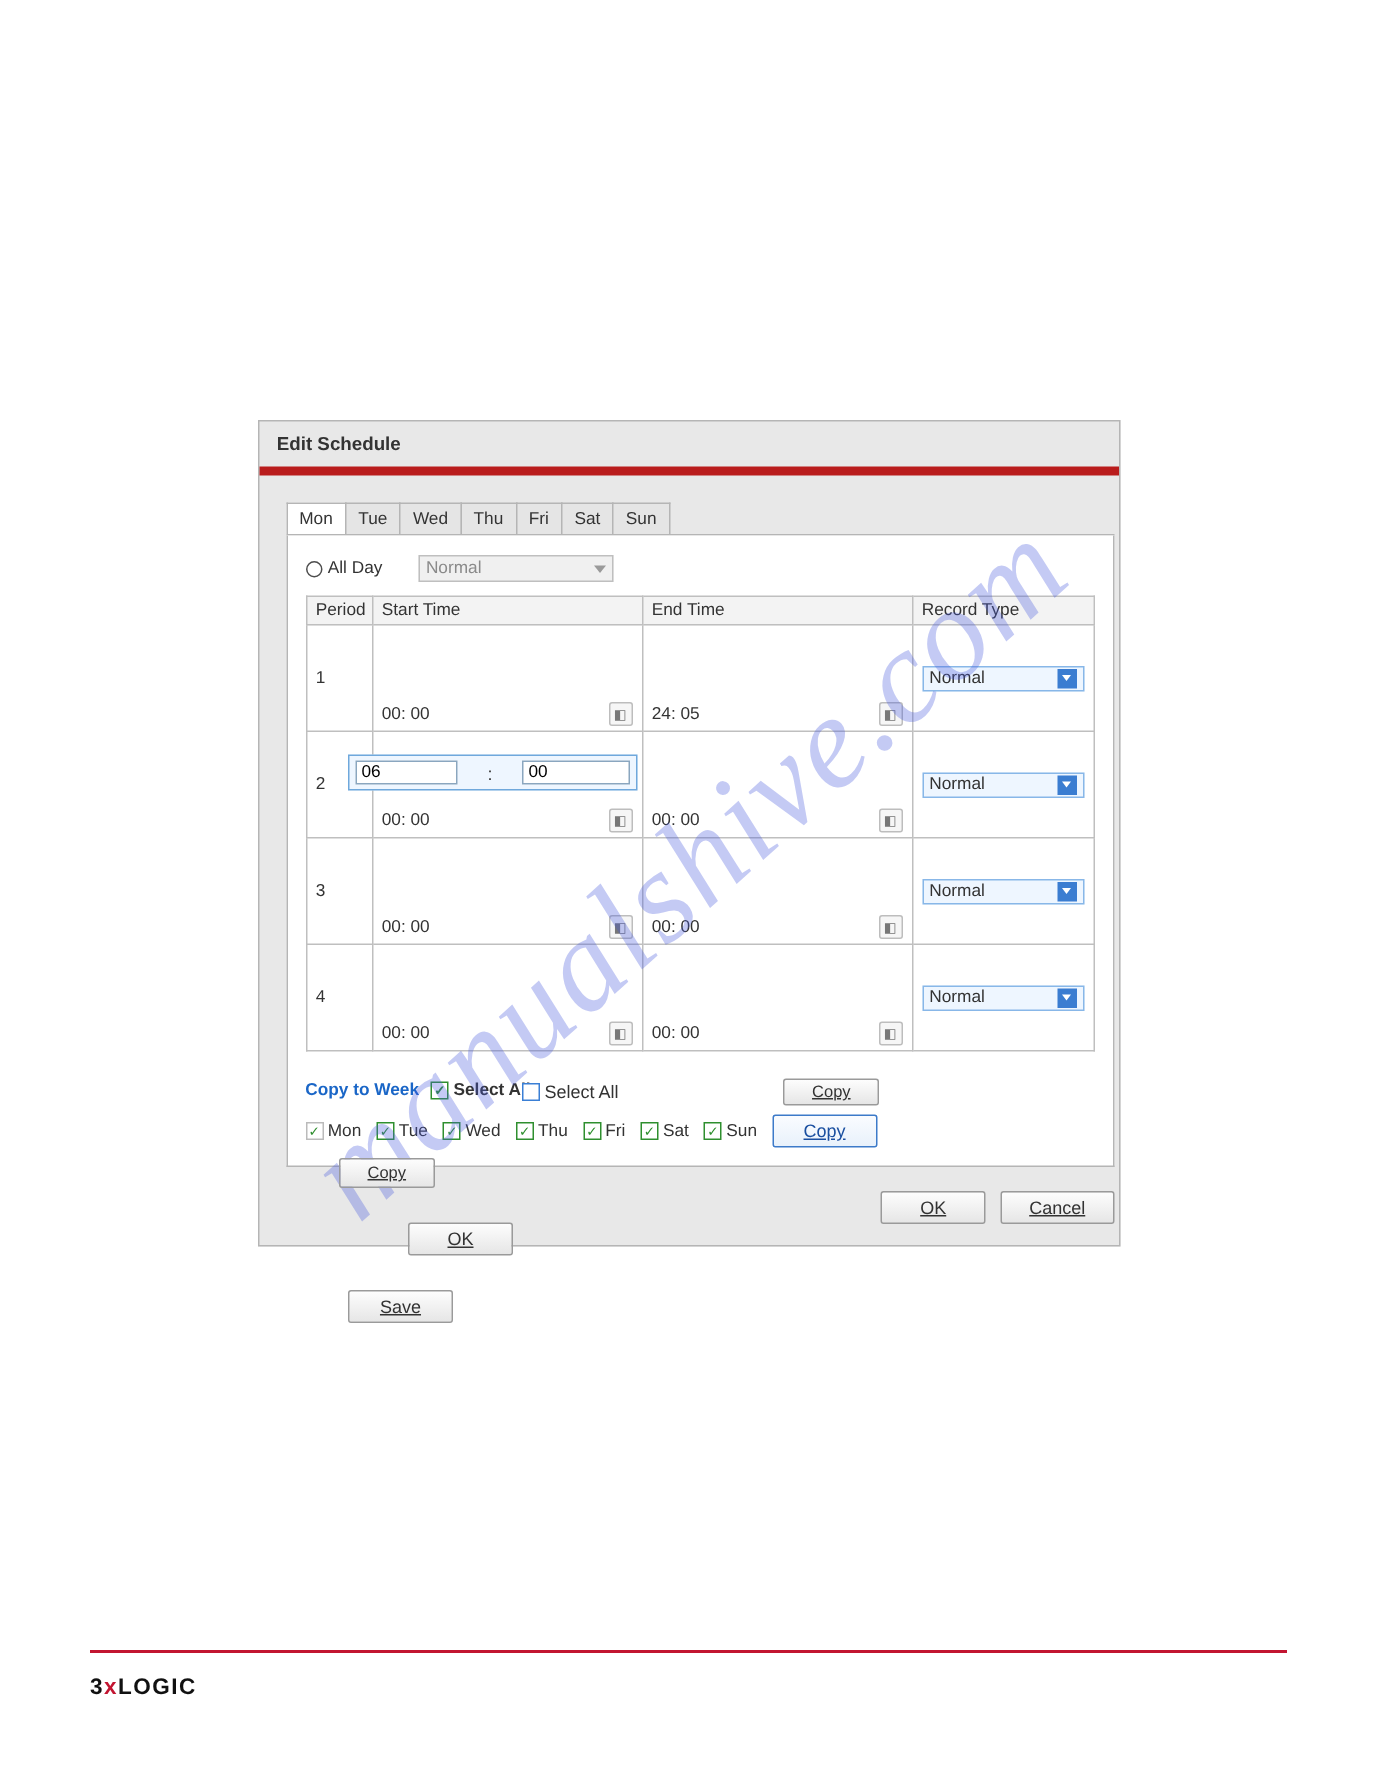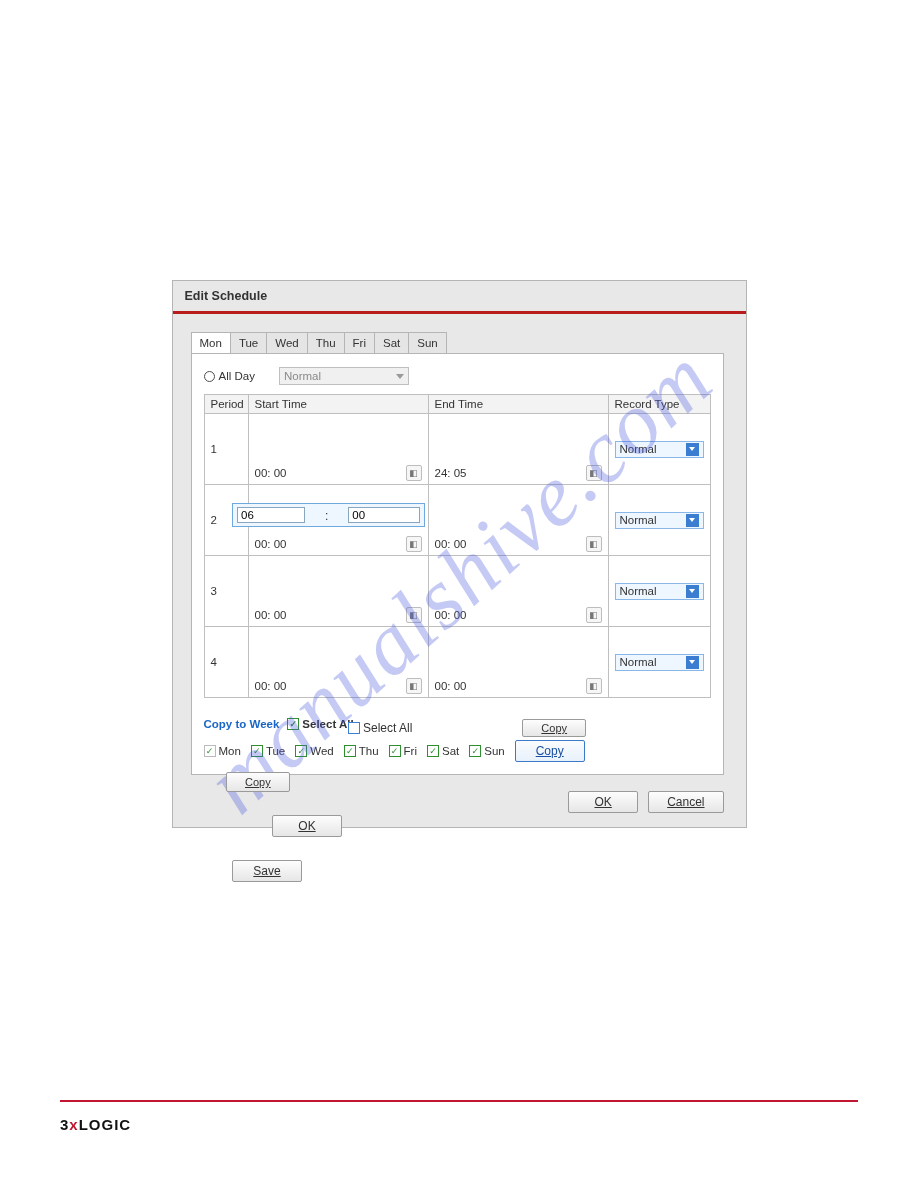--- a/index.html
+++ b/index.html
@@ -1,21 +1,21 @@
 <!DOCTYPE html>
 <html><head>
 <meta charset="utf-8">
 <style>
   * { box-sizing: border-box; }
   body { margin: 0; font-family: Arial, sans-serif; font-size: 12px; color: #333; background: #fff; width: 918px; height: 1188px; position: relative; }
   .page { padding: 50px 60px 0 60px; }
   
   .dialog { margin: 230px auto 0 auto; width: 575px; border: 1px solid #b5b5b5; background: #e8e8e8; }
-  .dialog-title { padding: 8px 12px; font-weight: bold; font-size: 12.5px; border-bottom: 3px solid #b91c1c; }
-  .dialog-body { padding: 18px 22px 14px 18px; }
+  .dialog-title { padding: 8px 12px; font-weight: bold; font-size: 12.5px; border-bottom: 6px solid #b91c1c; }
+  .dialog-body { padding: 18px 3px 14px 18px; }
   
   .tabs { display: flex; gap: 0; border-bottom: 1px solid #b5b5b5; }
   .tab { padding: 4px 8px; border: 1px solid #b5b5b5; border-bottom: none; background: #e5e5e5; margin-right: -1px; font-size: 11.5px; cursor: pointer; }
   .tab.active { background: #fff; font-weight: 500; }
   .tab-panel { border: 1px solid #b5b5b5; border-top: none; background: #fff; padding: 10px 12px 12px 12px; }
   
   .mode-row { display: flex; align-items: center; gap: 24px; padding: 3px 0; }
   .radio { display: inline-flex; align-items: center; gap: 4px; font-size: 11.5px; }
   .radio .dot { width: 11px; height: 11px; border: 1px solid #4d4d4d; border-radius: 50%; display: inline-flex; align-items: center; justify-content: center; }
   .radio .dot.selected::after { content: ""; width: 5px; height: 5px; background: #2da22d; border-radius: 50%; }

